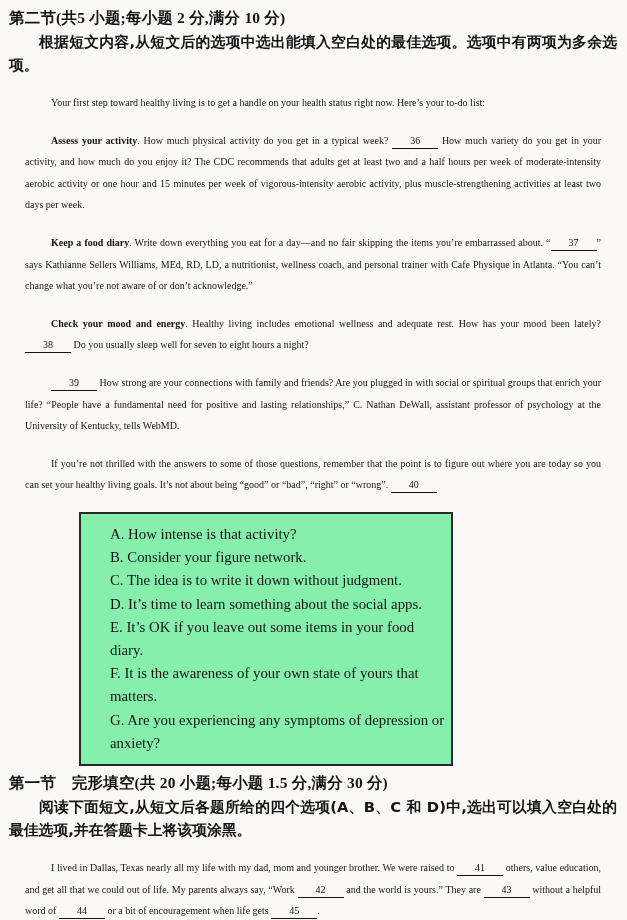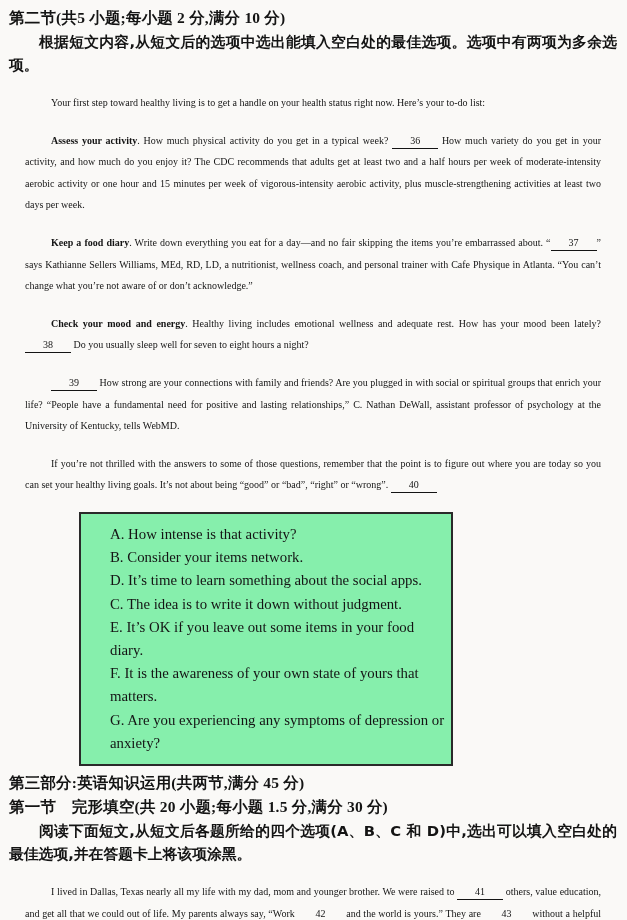--- a/index.html
+++ b/index.html
@@ -88,30 +88,29 @@
       <p class="para"><span>Your first step toward healthy living is to get a handle on your health status right now. Here’s your to-do list:</span></p>
       <p class="para"><span class="bold">Assess your activity</span><span>. How much physical activity do you get in a typical week? </span><span class="blank">36</span><span> How much variety do you get in your activity, and how much do you enjoy it? The CDC recommends that adults get at least two and a half hours per week of moderate-intensity aerobic activity or one hour and 15 minutes per week of vigorous-intensity aerobic activity, plus muscle-strengthening activities at least two days per week.</span></p>
       <p class="para"><span class="bold">Keep a food diary</span><span>. Write down everything you eat for a day—and no fair skipping the items you’re embarrassed about. “</span><span class="blank">37</span><span>” says Kathianne Sellers Williams, MEd, RD, LD, a nutritionist, wellness coach, and personal trainer with Cafe Physique in Atlanta. “You can’t change what you’re not aware of or don’t acknowledge.”</span></p>
       <p class="para"><span class="bold">Check your mood and energy</span><span>. Healthy living includes emotional wellness and adequate rest. How has your mood been lately? </span><span class="blank">38</span><span> Do you usually sleep well for seven to eight hours a night?</span></p>
       <p class="para"><span class="blank">39</span><span> How strong are your connections with family and friends? Are you plugged in with social or spiritual groups that enrich your life? “People have a fundamental need for positive and lasting relationships,” C. Nathan DeWall, assistant professor of psychology at the University of Kentucky, tells WebMD.</span></p>
       <p class="para"><span>If you’re not thrilled with the answers to some of those questions, remember that the point is to figure out where you are today so you can set your healthy living goals. It’s not about being “good” or “bad”, “right” or “wrong”. </span><span class="blank">40</span></p>
     </div>
 
   <div class="options-box">
       <div class="opt">A. How intense is that activity?</div>
-      <div class="opt">B. Consider your items network.</div>
+      <div class="opt">B. Consider your figure network.</div>
+      <div class="opt">C. The idea is to write it down without judgment.</div>
       <div class="opt">D. It’s time to learn something about the social apps.</div>
-      <div class="opt">C. The idea is to write it down without judgment.</div>
       <div class="opt">E. It’s OK if you leave out some items in your food diary.</div>
       <div class="opt">F. It is the awareness of your own state of yours that matters.</div>
       <div class="opt">G. Are you experiencing any symptoms of depression or anxiety?</div>
     </div>
 
   <div class="section3">
-    <h2 class="cn-heading">第三部分:英语知识运用(共两节,满分 45 分)</h2>
 
     <h2 class="cn-heading">第一节　完形填空(共 20 小题;每小题 1.5 分,满分 30 分)</h2>
 
     <p class="cn-instruction">阅读下面短文,从短文后各题所给的四个选项(A、B、C 和 D)中,选出可以填入空白处的最佳选项,并在答题卡上将该项涂黑。</p>
 
     <div class="passage">
         <p class="para"><span>I lived in Dallas, Texas nearly all my life with my dad, mom and younger brother. We were raised to </span><span class="blank">41</span><span> others, value education, and get all that we could out of life. My parents always say, “Work </span><span class="blank">42</span><span> and the world is yours.” They are </span><span class="blank">43</span><span> without a helpful word of </span><span class="blank">44</span><span> or a bit of encouragement when life gets </span><span class="blank">45</span><span>.</span></p>
       </div>
   </div>
 

